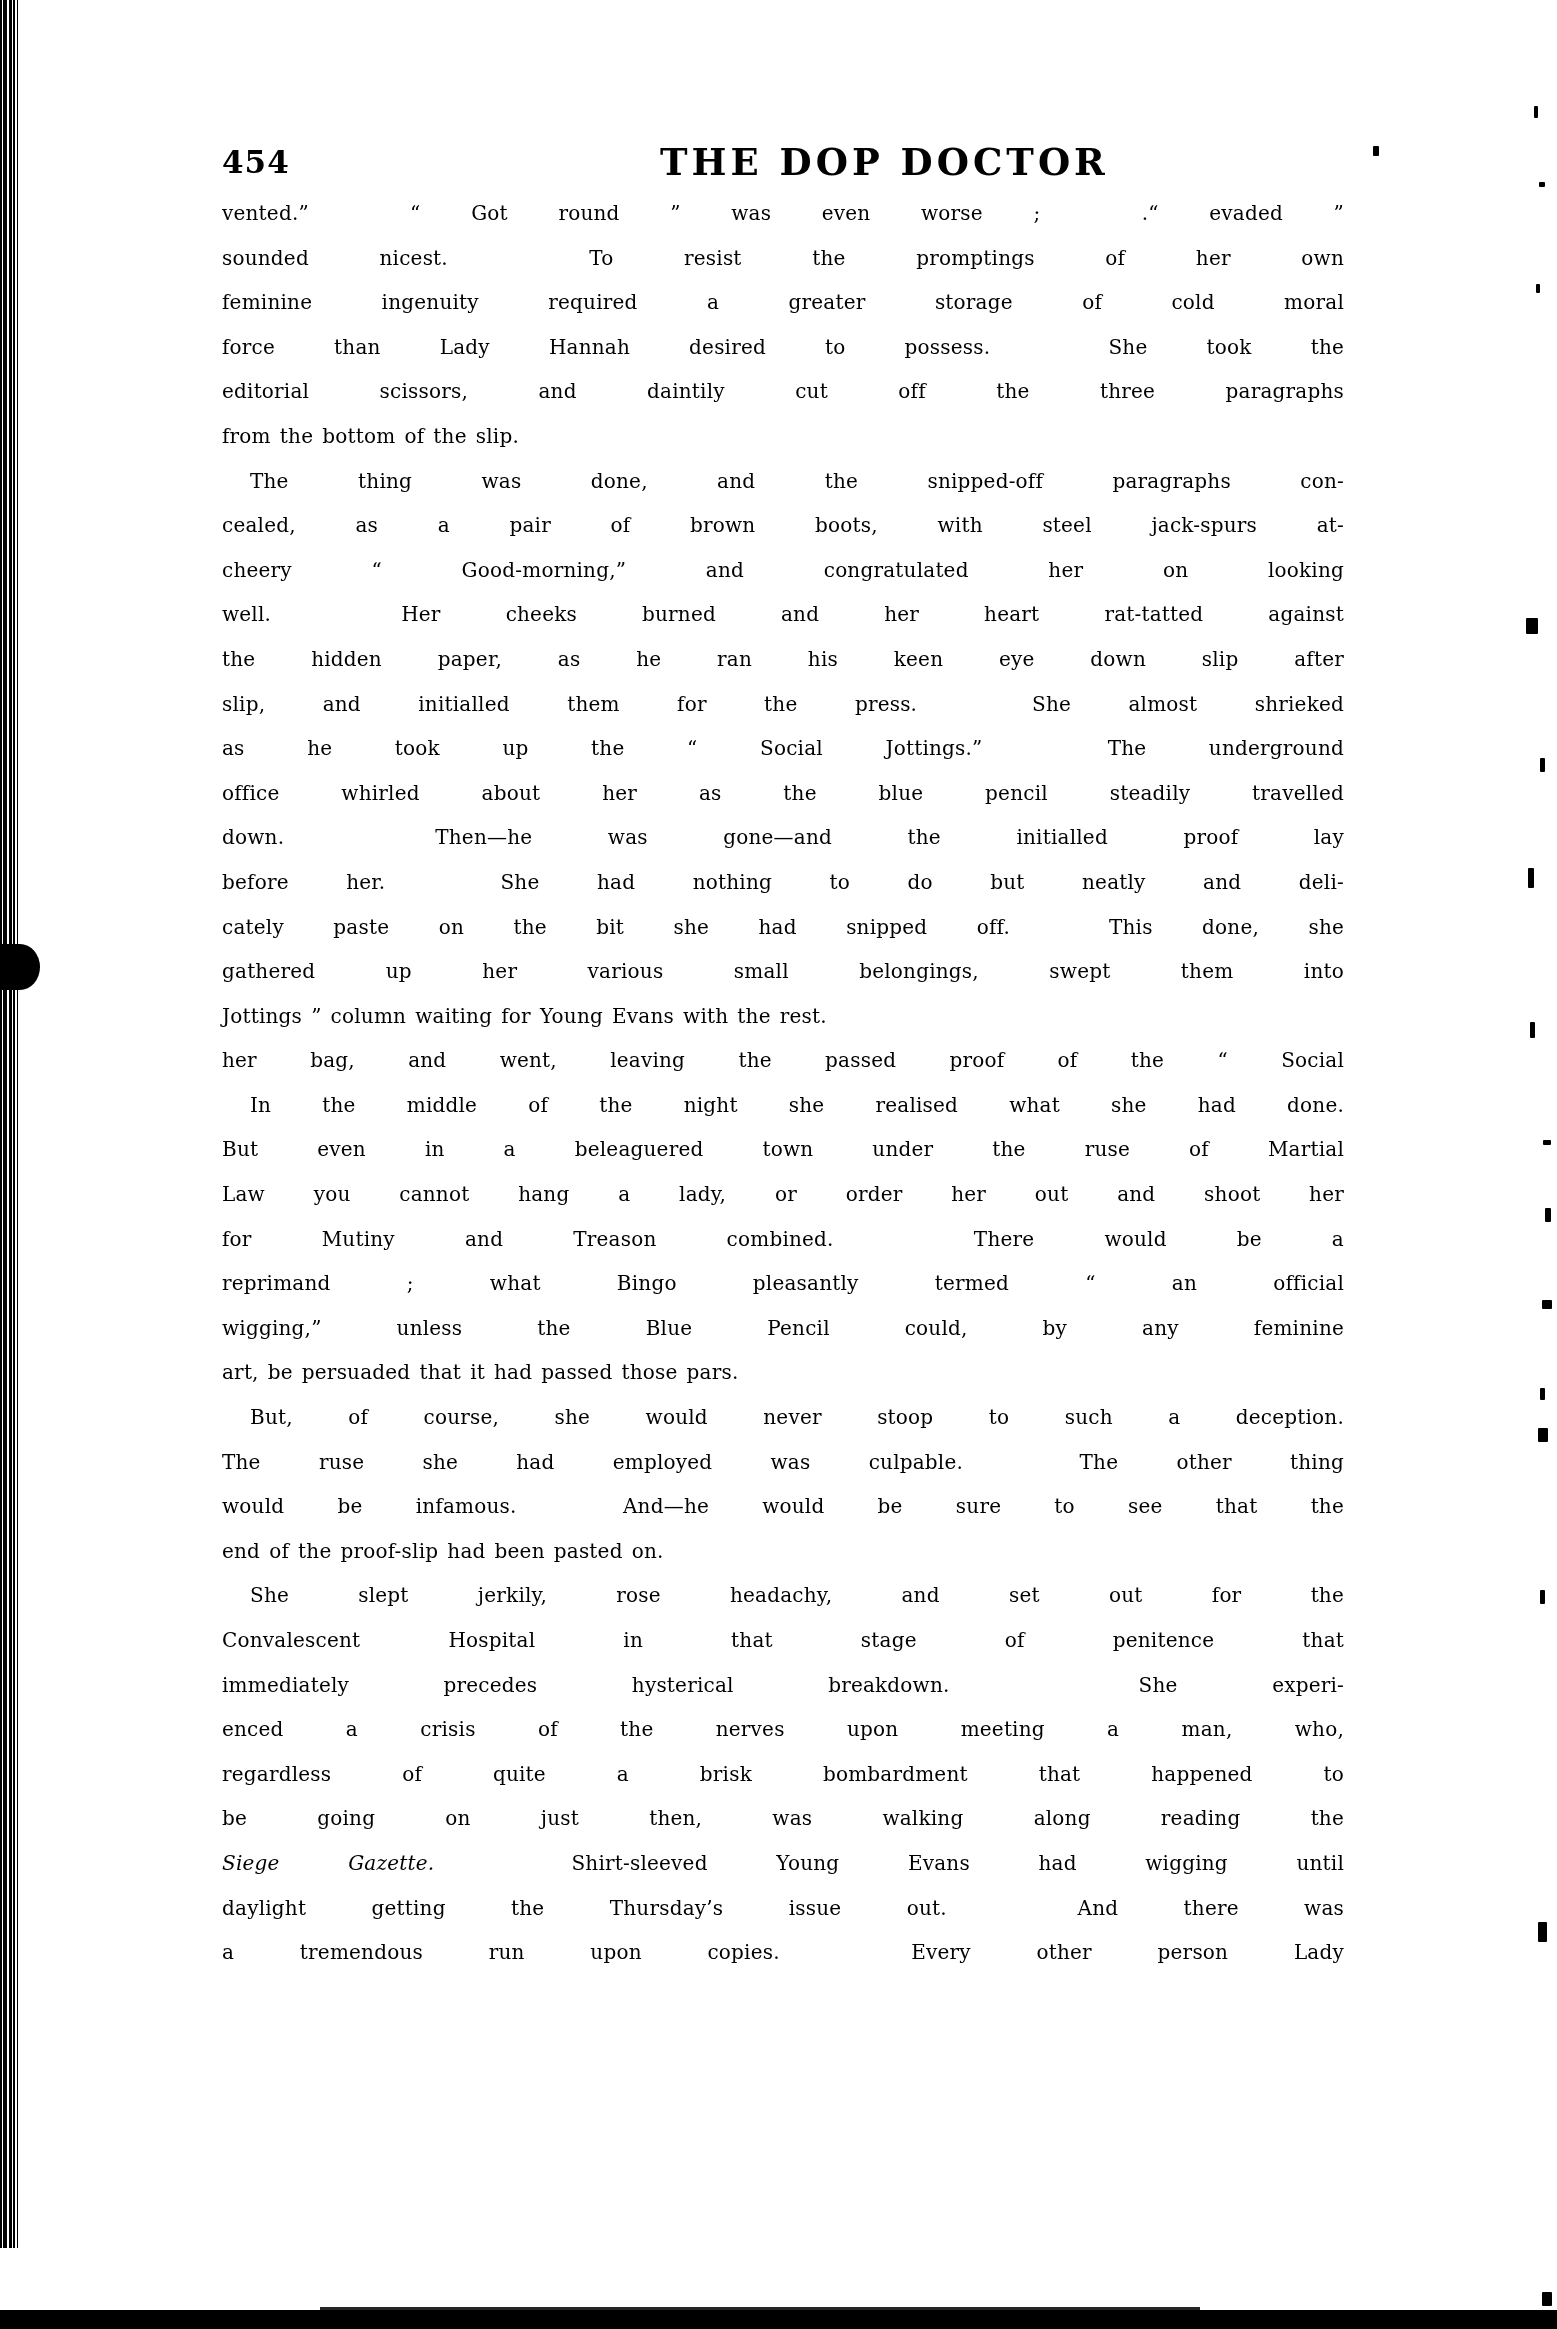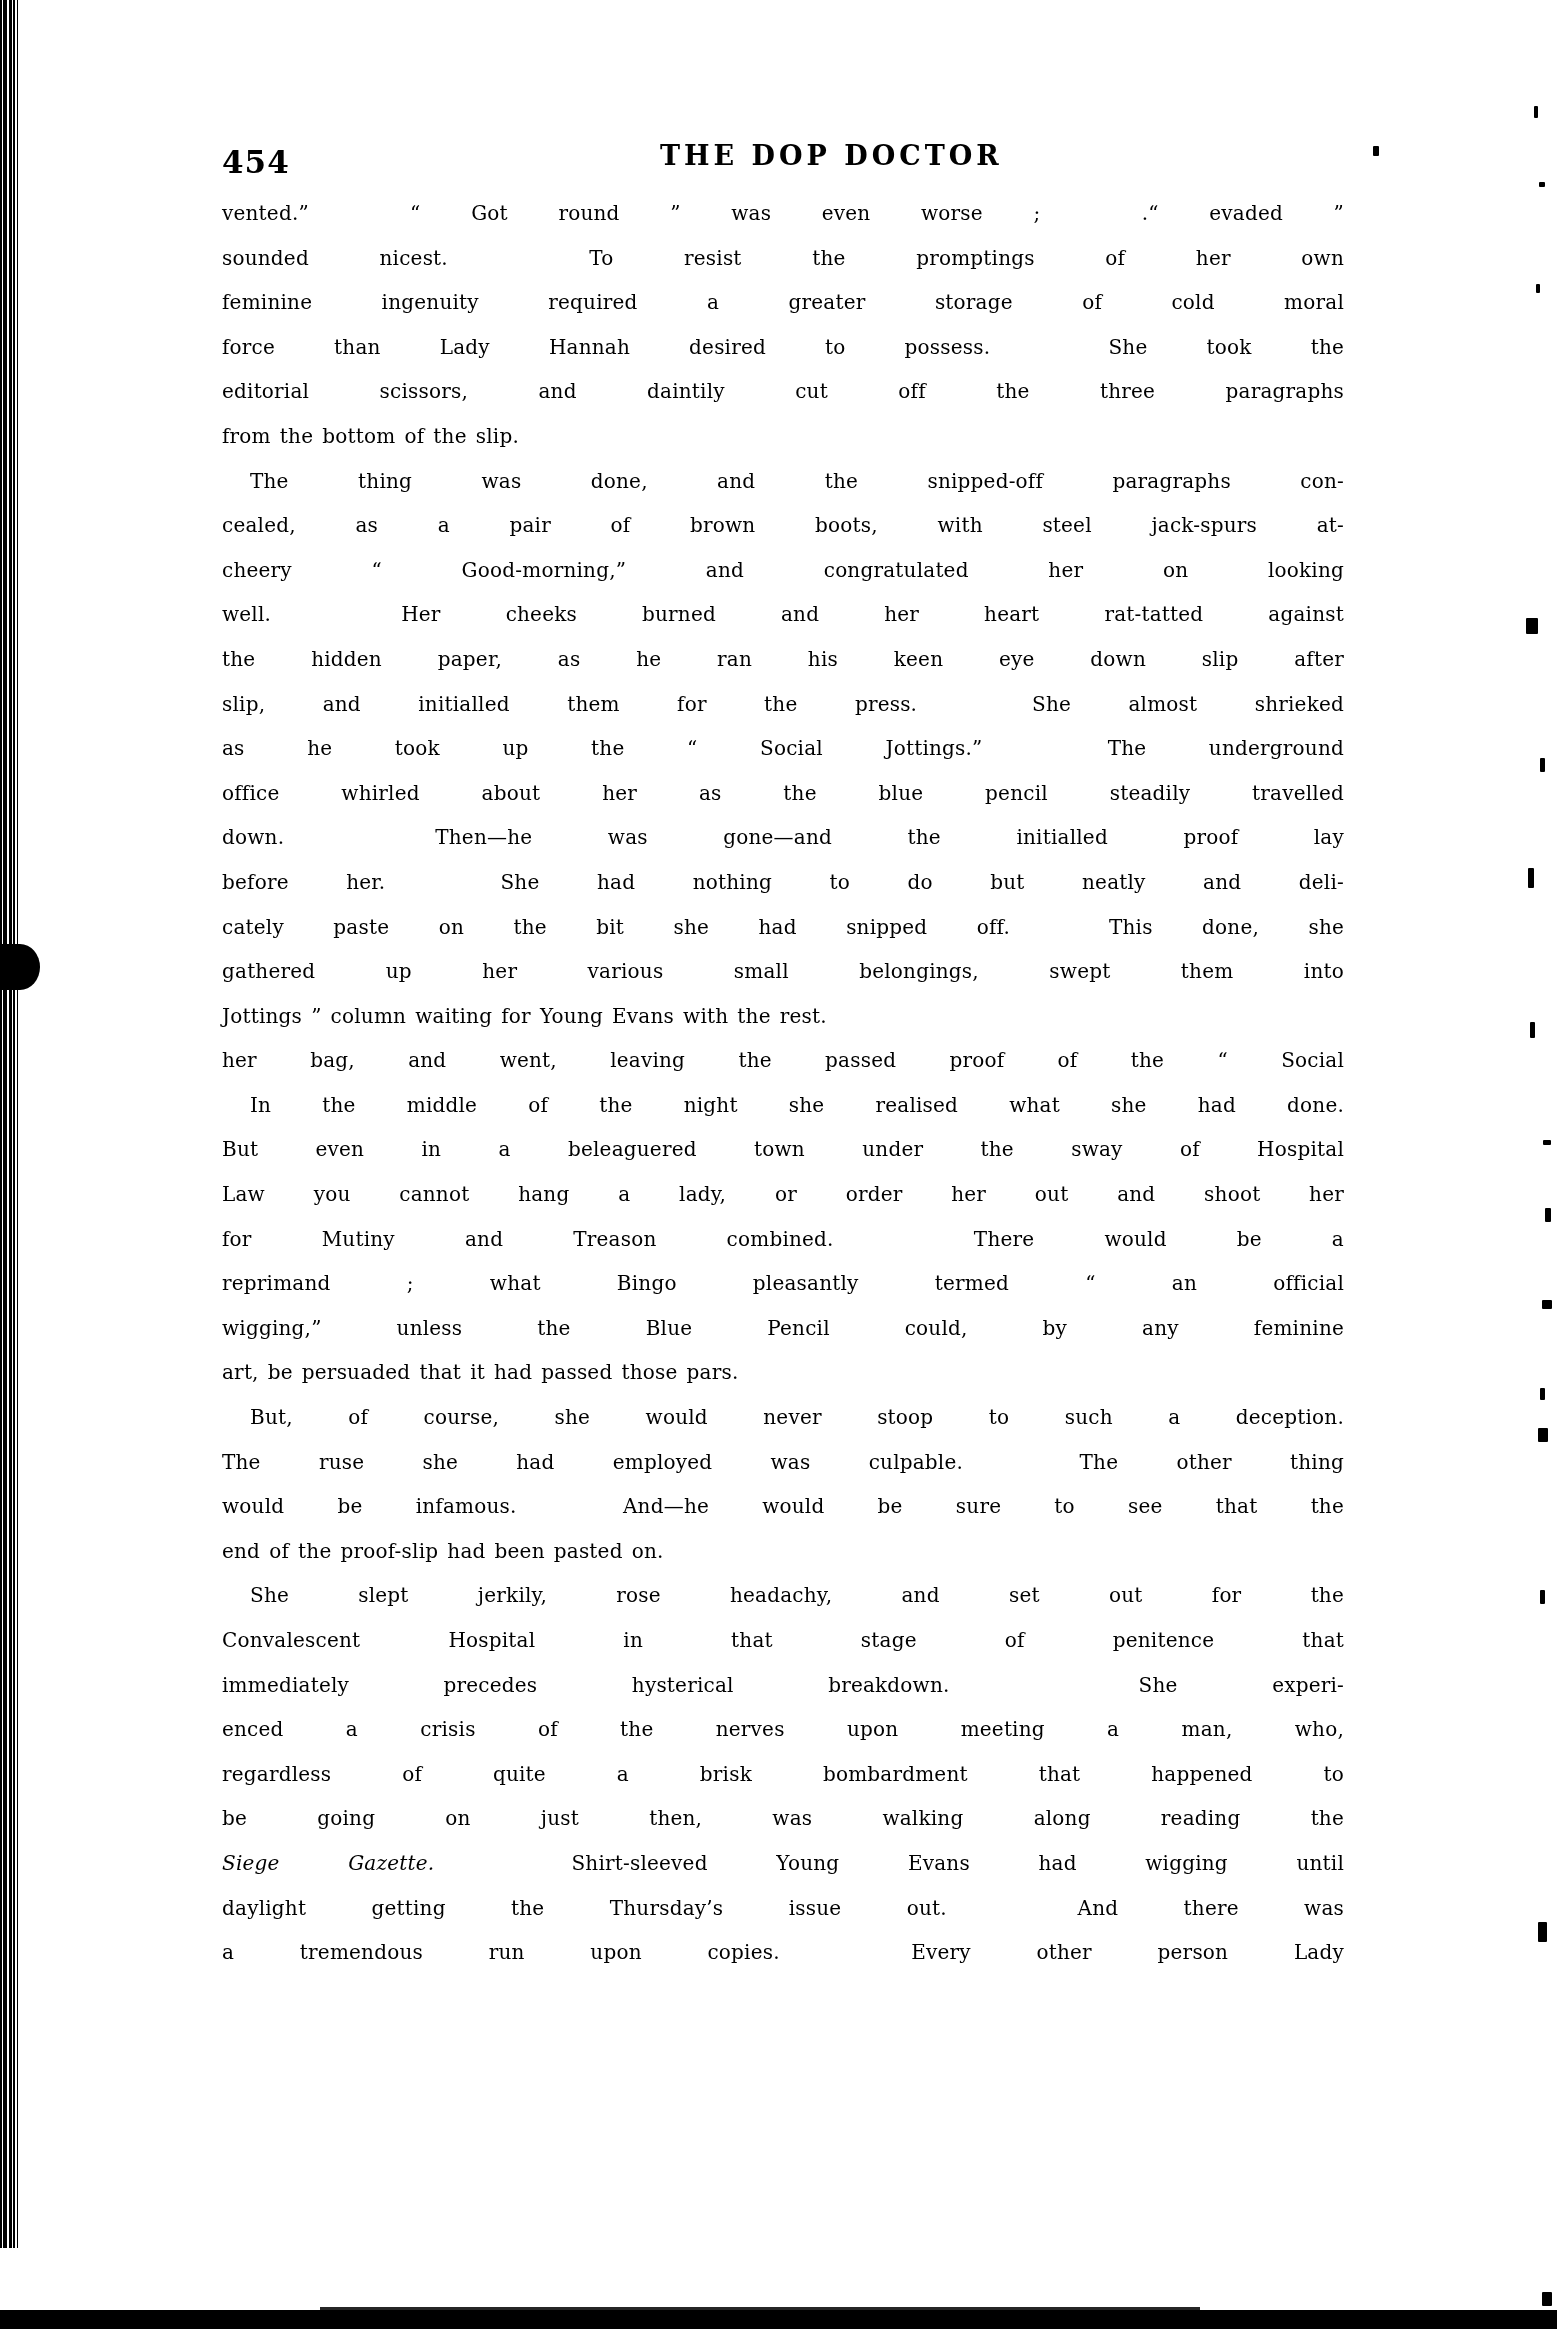--- a/index.html
+++ b/index.html
@@ -4,21 +4,21 @@
 <style>
   html,body{margin:0;padding:0;background:#e8e8e8;}
   .sheet{
     position:relative;width:1557px;height:2329px;background:#ffffff;
     font-family:"DejaVu Serif","Liberation Serif",serif;color:#000;
     overflow:hidden;
   }
   
   .header{position:absolute;top:140px;left:222px;width:1122px;height:48px;}
   .page-number{position:absolute;left:0;top:4px;font-size:31px;font-weight:700;letter-spacing:1px;}
-  .running-title{position:absolute;left:438px;top:0;font-size:27px;font-weight:700;letter-spacing:4px;white-space:nowrap;}
+  .running-title{position:absolute;left:438px;top:0;font-size:37px;font-weight:700;letter-spacing:4px;white-space:nowrap;}
   
   .text-block{position:absolute;left:222px;top:191px;width:1122px;}
   .line{
     font-size:20px;line-height:44.6px;
     text-align:justify;text-align-last:justify;
     white-space:pre-wrap;word-spacing:2.5px;letter-spacing:0.2px;
   }
   .line.endline{text-align-last:left;}
   .line.indent{text-indent:28px;}
   .italic{font-style:italic;}
@@ -73,21 +73,21 @@
         <div class="line">office whirled about her as the blue pencil steadily travelled</div>
         <div class="line">down.  Then—he was gone—and the initialled proof lay</div>
         <div class="line">before her.  She had nothing to do but neatly and deli-</div>
         <div class="line">cately paste on the bit she had snipped off.  This done, she</div>
         <div class="line">gathered up her various small belongings, swept them into</div>
         <div class="line endline">Jottings ” column waiting for Young Evans with the rest.</div>
         <div class="line">her bag, and went, leaving the passed proof of the “ Social</div>
       </div>
       <div>
         <div class="line indent">In the middle of the night she realised what she had done.</div>
-        <div class="line">But even in a beleaguered town under the sway of Hospital</div>
+        <div class="line">But even in a beleaguered town under the ruse of Martial</div>
         <div class="line">Law you cannot hang a lady, or order her out and shoot her</div>
         <div class="line">for Mutiny and Treason combined.  There would be a</div>
         <div class="line">reprimand ; what Bingo pleasantly termed “ an official</div>
         <div class="line">wigging,” unless the Blue Pencil could, by any feminine</div>
         <div class="line endline">art, be persuaded that it had passed those pars.</div>
       </div>
       <div>
         <div class="line indent">But, of course, she would never stoop to such a deception.</div>
         <div class="line">The ruse she had employed was culpable.  The other thing</div>
         <div class="line">would be infamous.  And—he would be sure to see that the</div>

